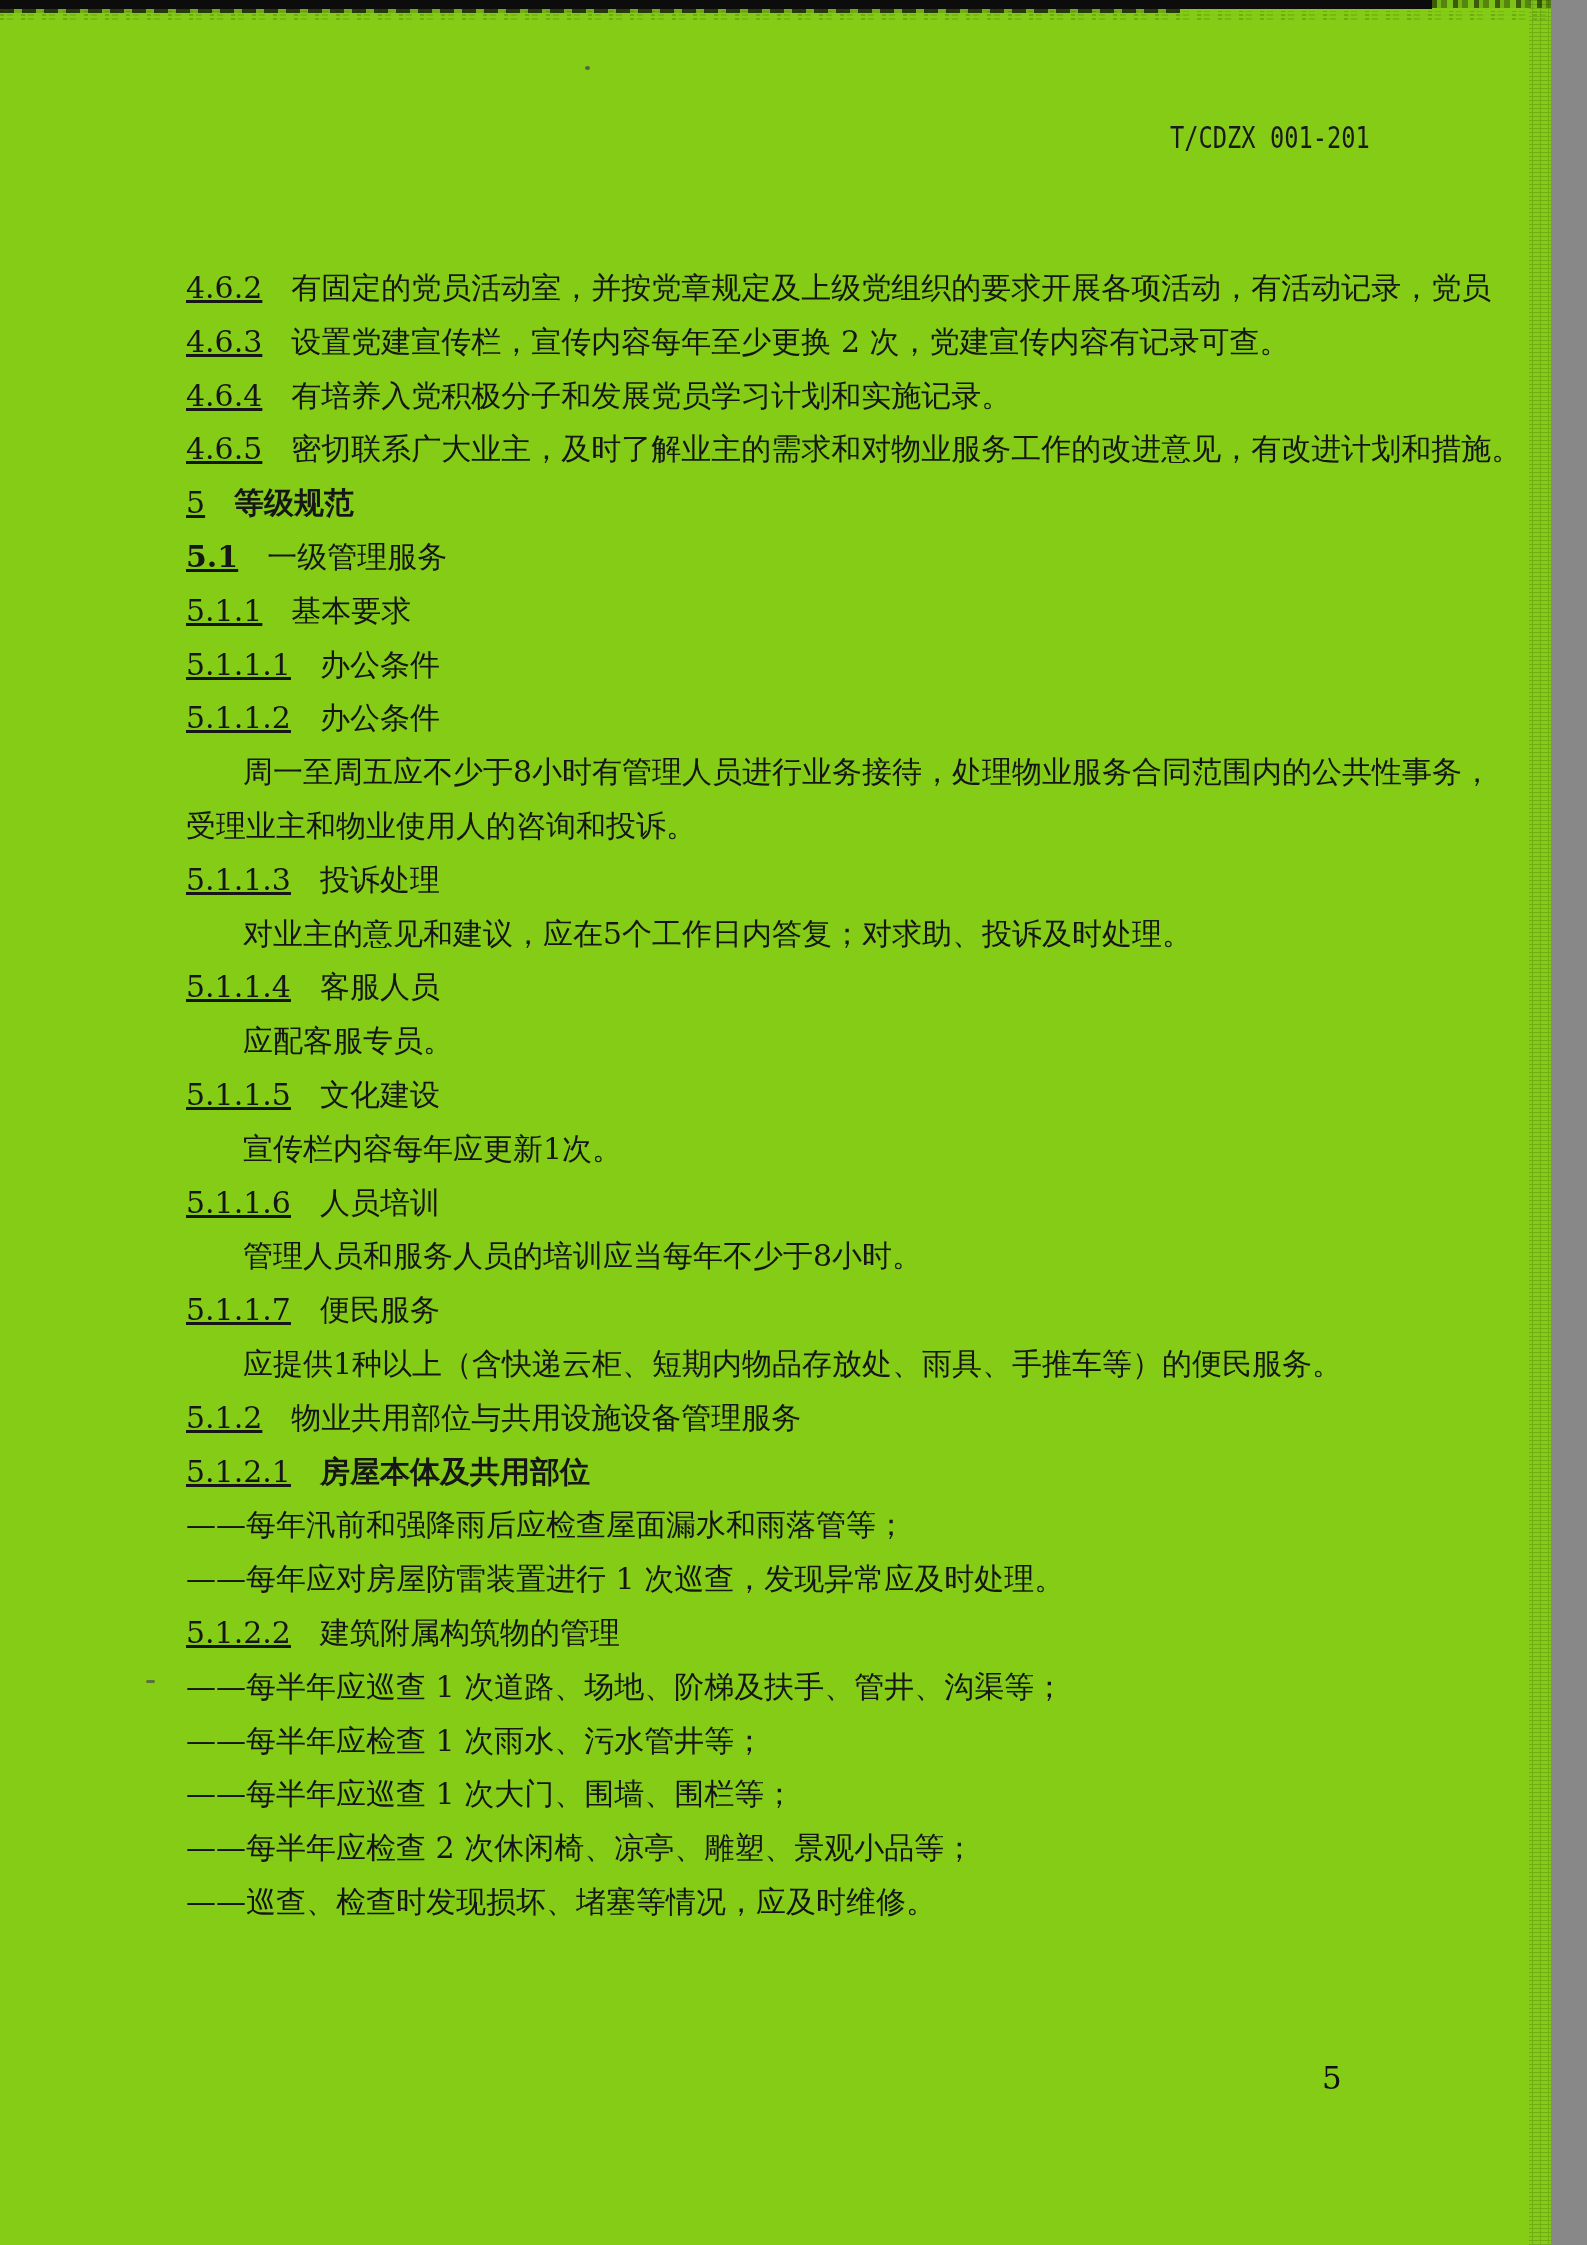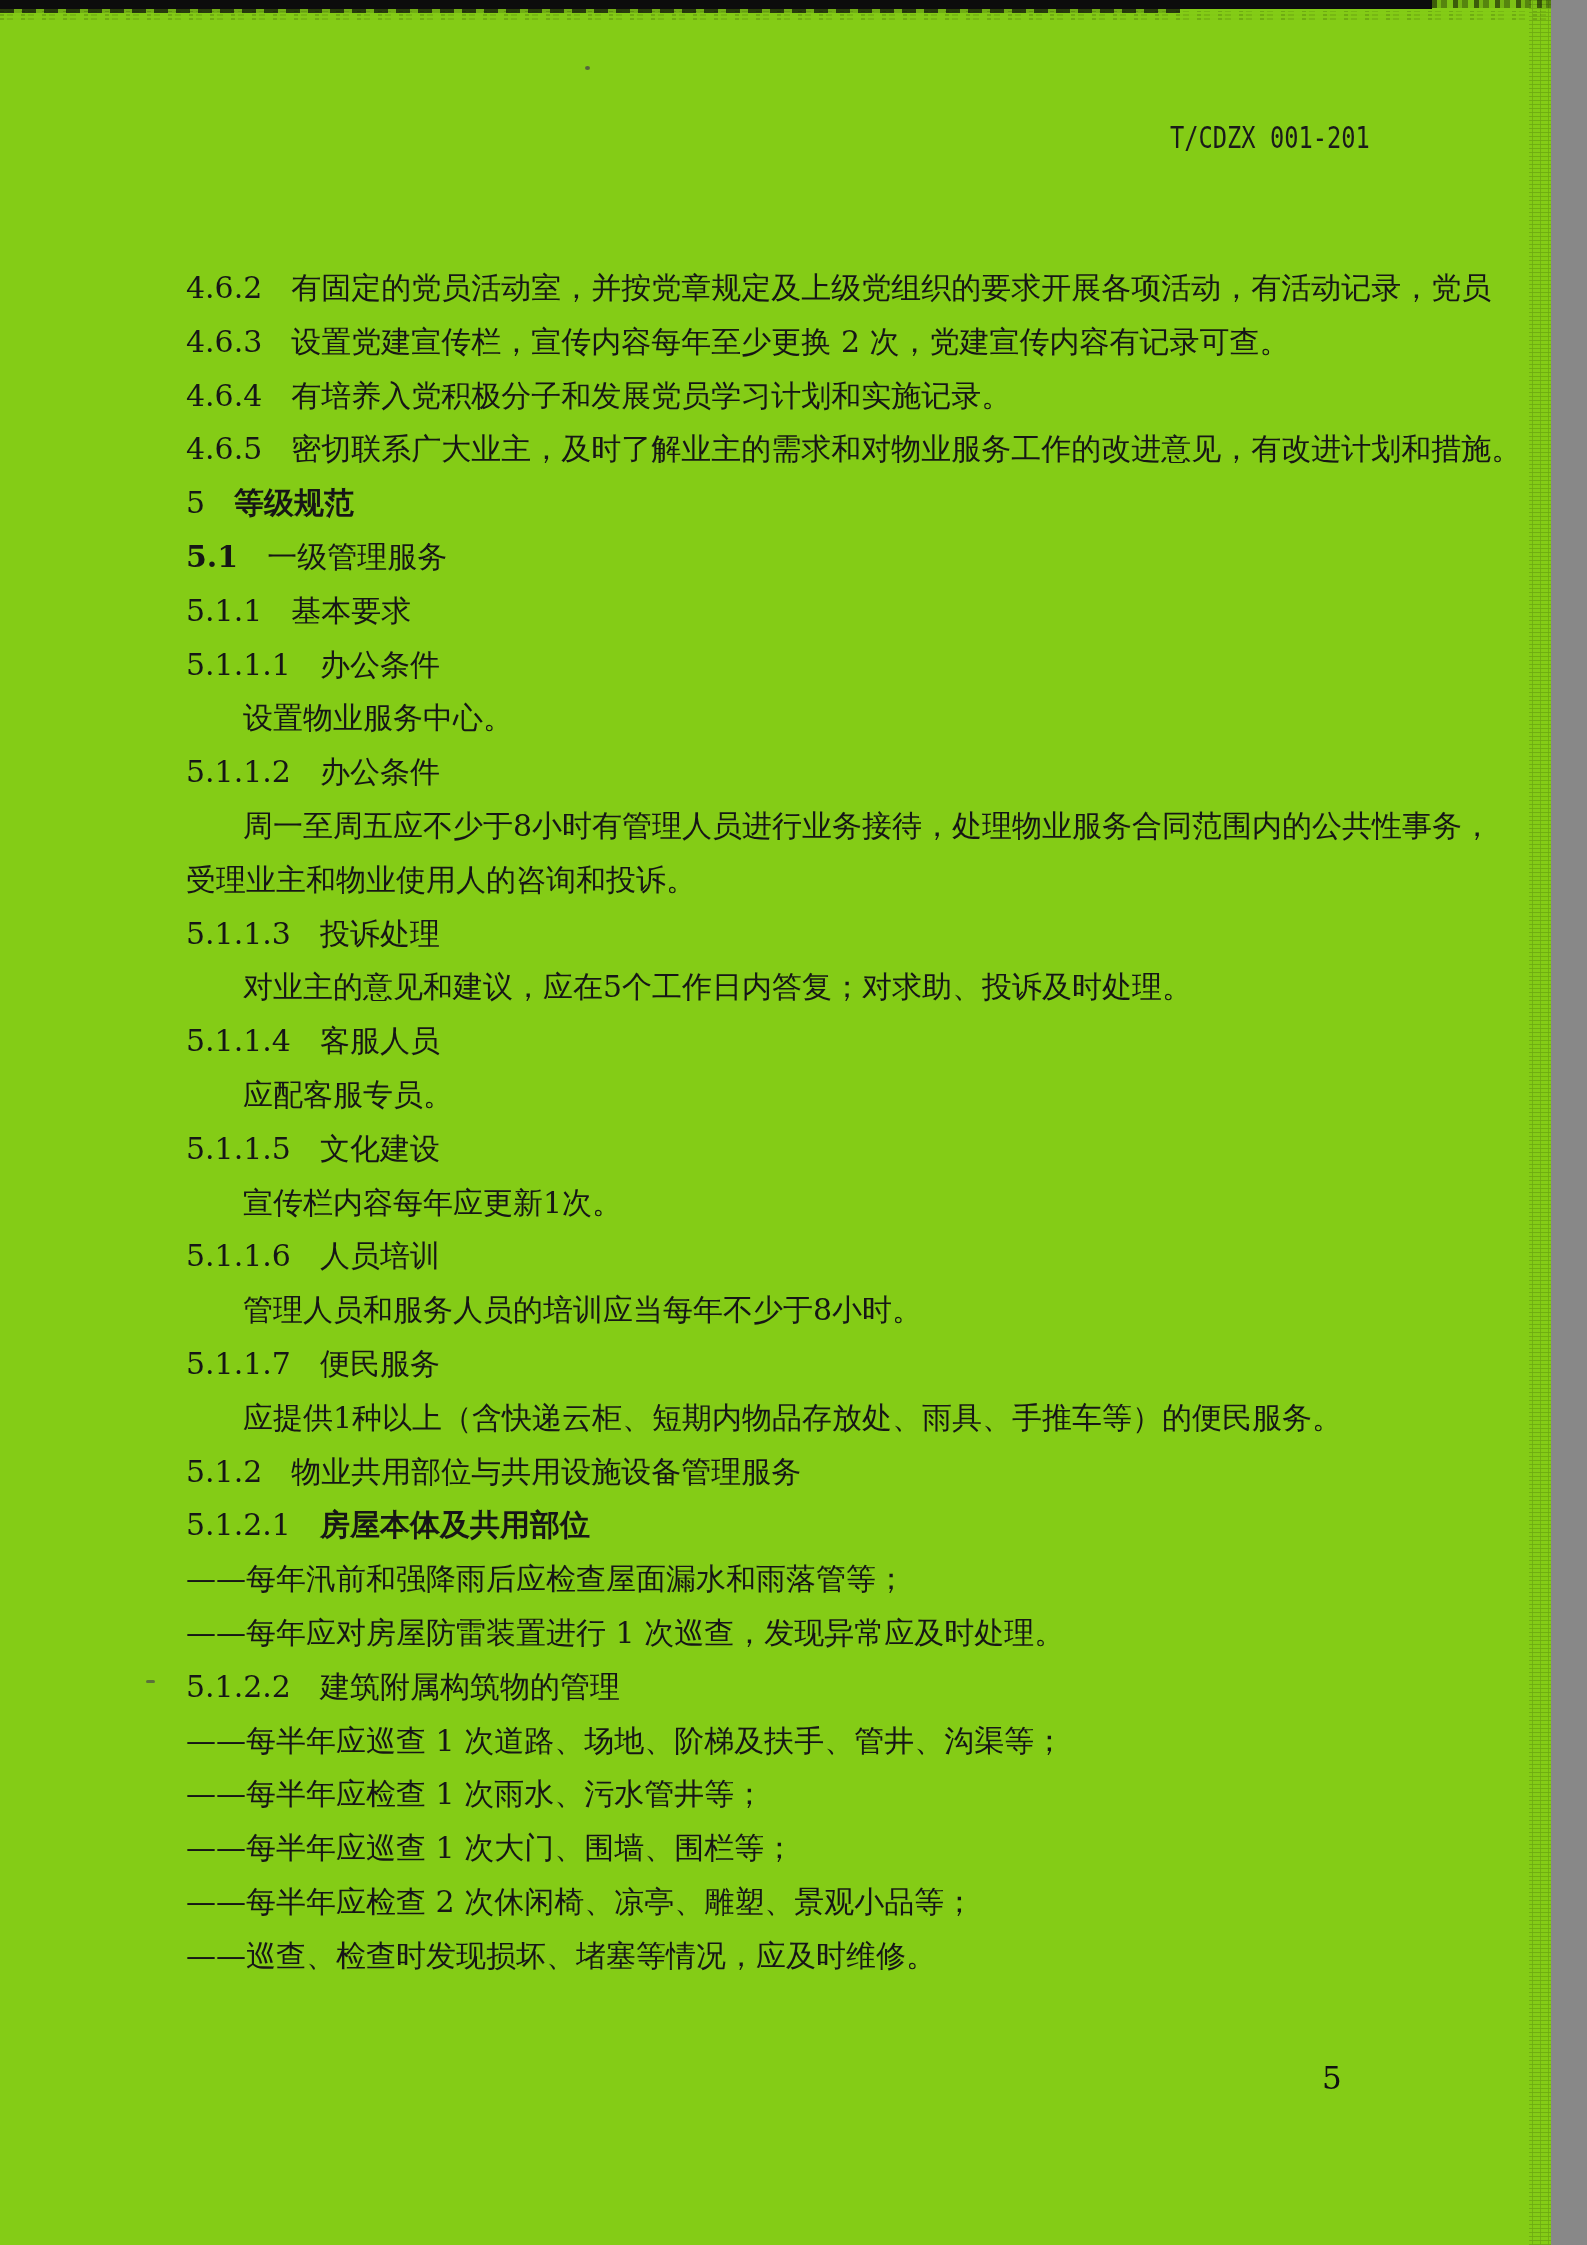--- a/index.html
+++ b/index.html
@@ -51,21 +51,21 @@
     font-size:31px;line-height:36px;color:#111;
   }
 
   
   .doc-lines{
     position:absolute;left:186px;top:261px;width:1295px;
     font-size:30px;line-height:53.8px;
     white-space:nowrap;
   }
   .line{height:53.8px;}
-  .line .num{display:inline-block;margin-right:29px;}
+  .line .num{display:inline-block;margin-right:29px;text-decoration:underline;}
   .line.indent{padding-left:57px;}
   .line.title-bold .txt{font-weight:bold;}
   .line.num-bold .num{font-weight:bold;}
 </style>
 </head>
 <body>
 
 <div class="page">
 
   <div class="topbar-black"></div>
@@ -84,21 +84,20 @@
 
   <div class="doc-lines">
       <div class="line clause"><span class="num">4.6.2</span><span class="txt">有固定的党员活动室，并按党章规定及上级党组织的要求开展各项活动，有活动记录，党员</span></div>
       <div class="line clause"><span class="num">4.6.3</span><span class="txt">设置党建宣传栏，宣传内容每年至少更换 2 次，党建宣传内容有记录可查。</span></div>
       <div class="line clause"><span class="num">4.6.4</span><span class="txt">有培养入党积极分子和发展党员学习计划和实施记录。</span></div>
       <div class="line clause"><span class="num">4.6.5</span><span class="txt">密切联系广大业主，及时了解业主的需求和对物业服务工作的改进意见，有改进计划和措施。</span></div>
       <div class="line title-bold"><span class="num">5</span><span class="txt">等级规范</span></div>
       <div class="line num-bold"><span class="num">5.1</span><span class="txt">一级管理服务</span></div>
       <div class="line clause"><span class="num">5.1.1</span><span class="txt">基本要求</span></div>
       <div class="line clause"><span class="num">5.1.1.1</span><span class="txt">办公条件</span></div>
-      <div class="line indent"><span class="txt">设置物业服务中心。</span></div>
       <div class="line clause"><span class="num">5.1.1.2</span><span class="txt">办公条件</span></div>
       <div class="line indent"><span class="txt">周一至周五应不少于8小时有管理人员进行业务接待，处理物业服务合同范围内的公共性事务，</span></div>
       <div class="line plain"><span class="txt">受理业主和物业使用人的咨询和投诉。</span></div>
       <div class="line clause"><span class="num">5.1.1.3</span><span class="txt">投诉处理</span></div>
       <div class="line indent"><span class="txt">对业主的意见和建议，应在5个工作日内答复；对求助、投诉及时处理。</span></div>
       <div class="line clause"><span class="num">5.1.1.4</span><span class="txt">客服人员</span></div>
       <div class="line indent"><span class="txt">应配客服专员。</span></div>
       <div class="line clause"><span class="num">5.1.1.5</span><span class="txt">文化建设</span></div>
       <div class="line indent"><span class="txt">宣传栏内容每年应更新1次。</span></div>
       <div class="line clause"><span class="num">5.1.1.6</span><span class="txt">人员培训</span></div>

